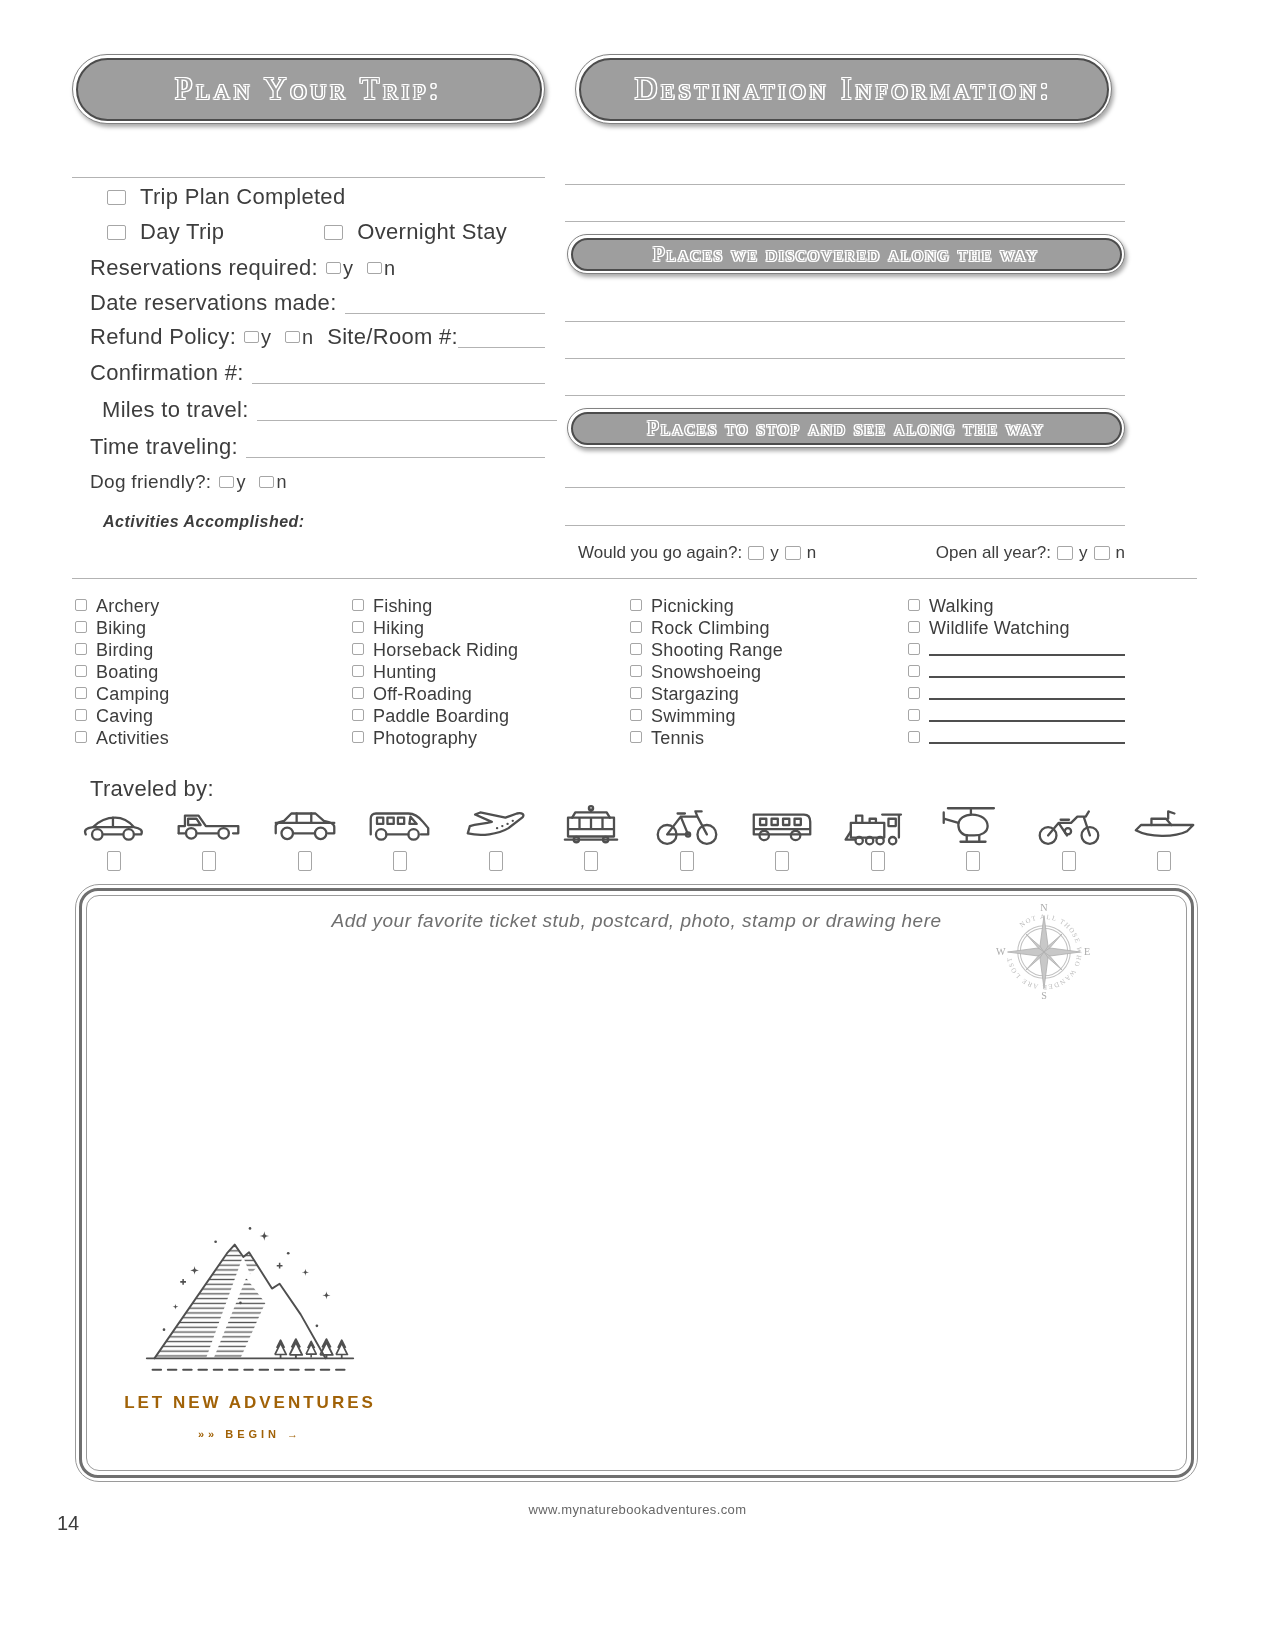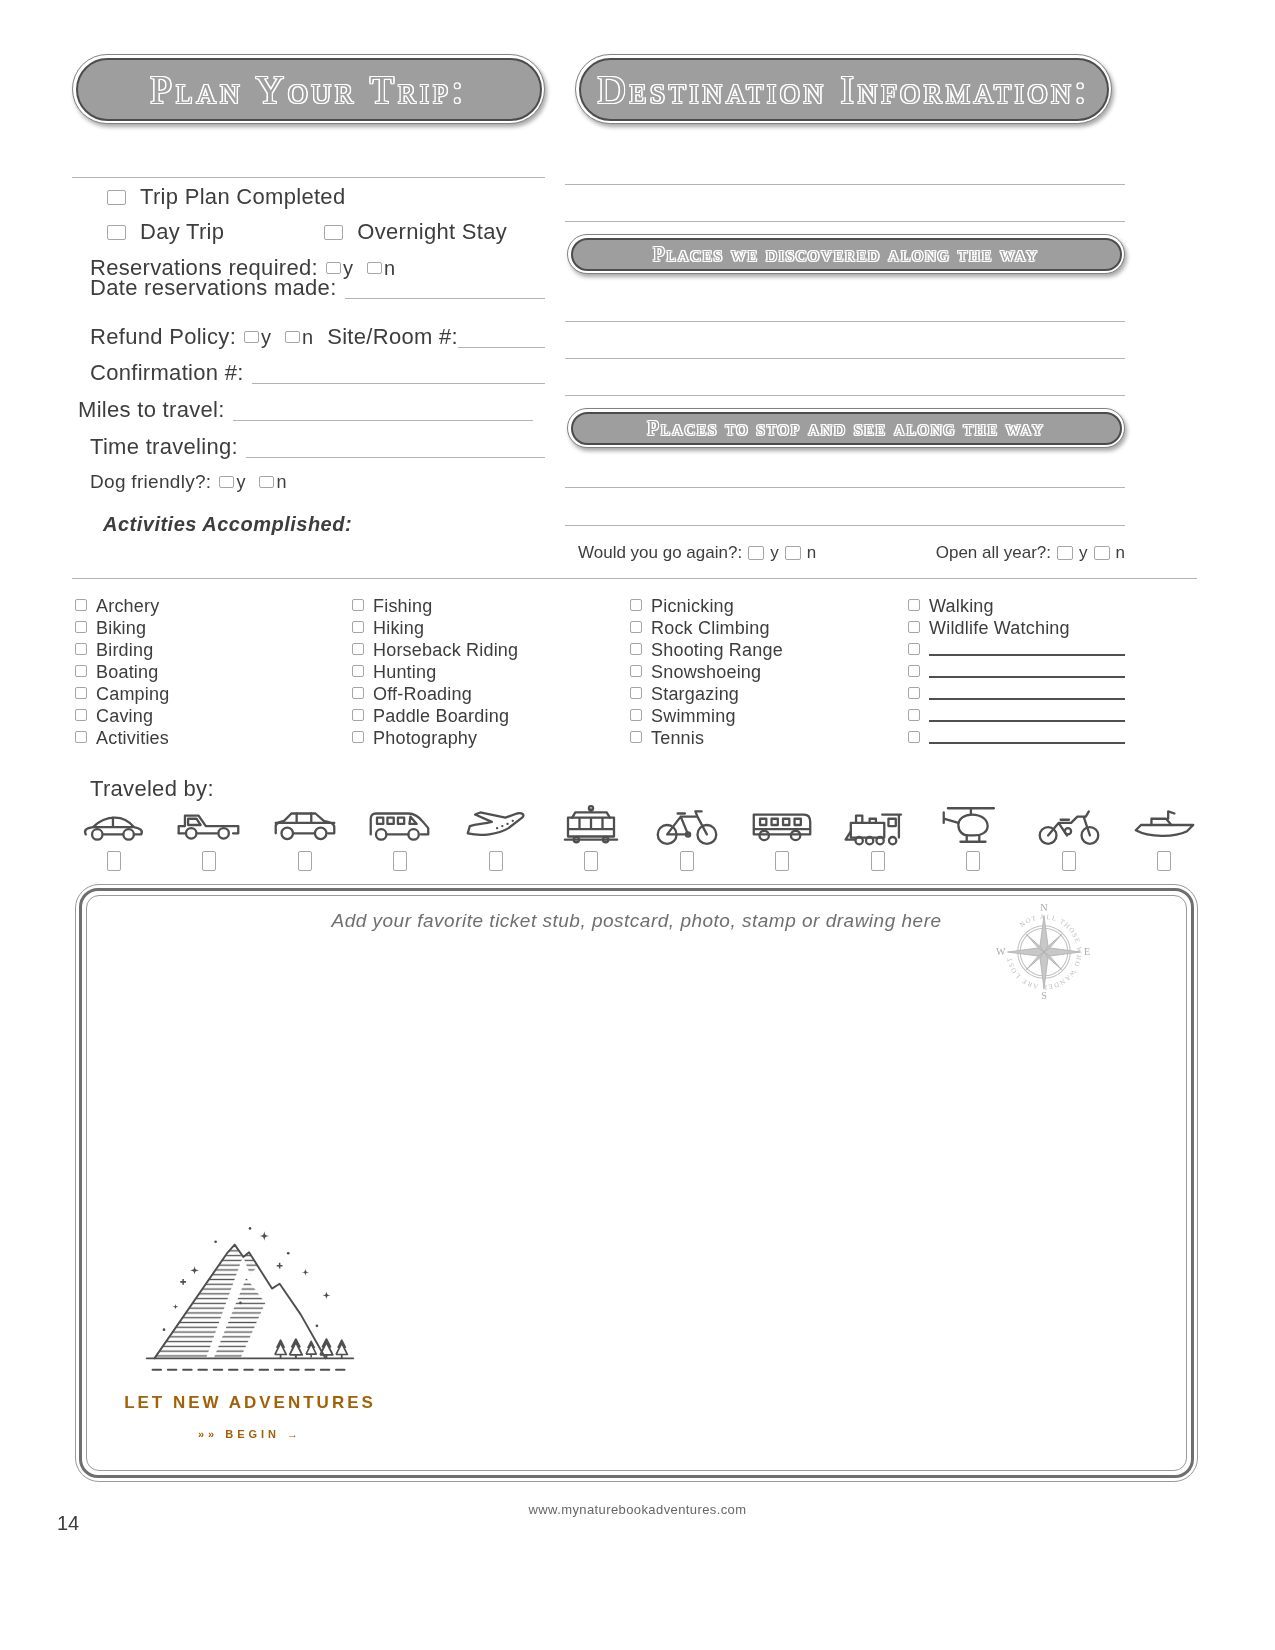--- a/index.html
+++ b/index.html
@@ -19,39 +19,39 @@
     border:2.5px solid #4c4c4c; border-radius:38px; background:#9e9e9e;
     display:flex; align-items:center; justify-content:center;
   }
   .pill-text {
     font-family:"Liberation Serif", serif; font-variant:small-caps;
     color:#9e9e9e;
     text-shadow:-1.2px -1.2px 0 #fff, 1.2px -1.2px 0 #fff, -1.2px 1.2px 0 #fff,
                  1.2px 1.2px 0 #fff, 0 -1.2px 0 #fff, 0 1.2px 0 #fff,
                  -1.2px 0 0 #fff, 1.2px 0 0 #fff;
   }
-  .pill-main .pill-text { font-size:39px; letter-spacing:4px; }
+  .pill-main .pill-text { font-size:31px; letter-spacing:4px; }
   .pill-sub  .pill-text { font-size:21px; letter-spacing:2px; }
 
   
   .hline { position:absolute; border-top:1.5px solid #b3b3b3; height:0; }
   .row { position:absolute; display:flex; align-items:center; height:26px; }
   .lbl { font-size:22px; letter-spacing:0.3px; white-space:nowrap; }
   .lbl-sm { font-size:18px; letter-spacing:0.2px; white-space:nowrap; }
   .cb { display:inline-block; border:1.7px solid #a6a6a6; border-radius:2px; background:#fff; box-sizing:border-box; }
   .cb-form { width:19px; height:15px; }
   .cb-yn { width:15px; height:12px; }
   .cb-act { width:12px; height:12px; flex:0 0 12px; margin-top:3px; }
   .cb-veh { width:14px; height:20px; }
   .yn { font-size:20px; margin-left:2px; }
   .wline { border-bottom:1.5px solid #b3b3b3; flex:1; align-self:flex-end; margin-bottom:2px; height:0; }
   .gap8 { width:8px; } .gap14 { width:14px; }
 
   
-  .act-head { position:absolute; left:103px; top:513px; font-size:20px; font-weight:bold; font-style:italic; letter-spacing:0.5px; }
+  .act-head { position:absolute; left:103px; top:513px; font-size:16px; font-weight:bold; font-style:italic; letter-spacing:0.5px; }
   .q-row { position:absolute; left:578px; top:543px; width:547px; display:flex; justify-content:space-between; align-items:flex-end; font-size:17px;gap:21px; }
   .q-grp { display:flex; align-items:center; gap:6px; white-space:nowrap; }
   .q-grp .cb-yn { width:16px; height:14px; }
   .q-grp .yn { font-size:17px; margin-left:0; }
   .act-col { position:absolute; top:596px; display:flex; flex-direction:column; }
   .act-item { display:flex; gap:9px; height:22px; align-items:flex-start; }
   .act-wline { width:196px; border-bottom:2px solid #4f4f4f; height:14px; }
 
   
   .veh-row { position:absolute; left:78px; top:802px; width:1122px; display:flex; justify-content:space-between; }
@@ -112,21 +112,21 @@
   <div class="row" style="left:90px; top:255px; width:455px;">
     <span class="lbl">Reservations required:</span>
     <span class="gap8"></span>
     <span class="cb cb-yn"></span>
     <span class="yn">y</span>
     <span class="gap14"></span>
     <span class="cb cb-yn"></span>
     <span class="yn">n</span>
   </div>
 
-  <div class="row" style="left:90px; top:275px; width:455px;">
+  <div class="row" style="left:90px; top:290px; width:455px;">
     <span class="lbl">Date reservations made:</span>
     <span class="gap8"></span>
     <span class="wline"></span>
   </div>
 
   <div class="row" style="left:90px; top:324px; width:455px;">
     <span class="lbl">Refund Policy:</span>
     <span class="gap8"></span>
     <span class="cb cb-yn"></span>
     <span class="yn">y</span>
@@ -137,21 +137,21 @@
     <span class="lbl">Site/Room #:</span>
     <span class="wline"></span>
   </div>
 
   <div class="row" style="left:90px; top:360px; width:455px;">
     <span class="lbl">Confirmation #:</span>
     <span class="gap8"></span>
     <span class="wline"></span>
   </div>
 
-  <div class="row" style="left:78px; top:397px; width:455px;align-items:center;">
+  <div class="row" style="left:102px; top:397px; width:455px;align-items:center;">
     <span class="lbl">Miles to travel:</span>
     <span class="gap8"></span>
     <span class="wline"></span>
   </div>
 
   <div class="row" style="left:90px; top:434px; width:455px;">
     <span class="lbl">Time traveling:</span>
     <span class="gap8"></span>
     <span class="wline"></span>
   </div>

